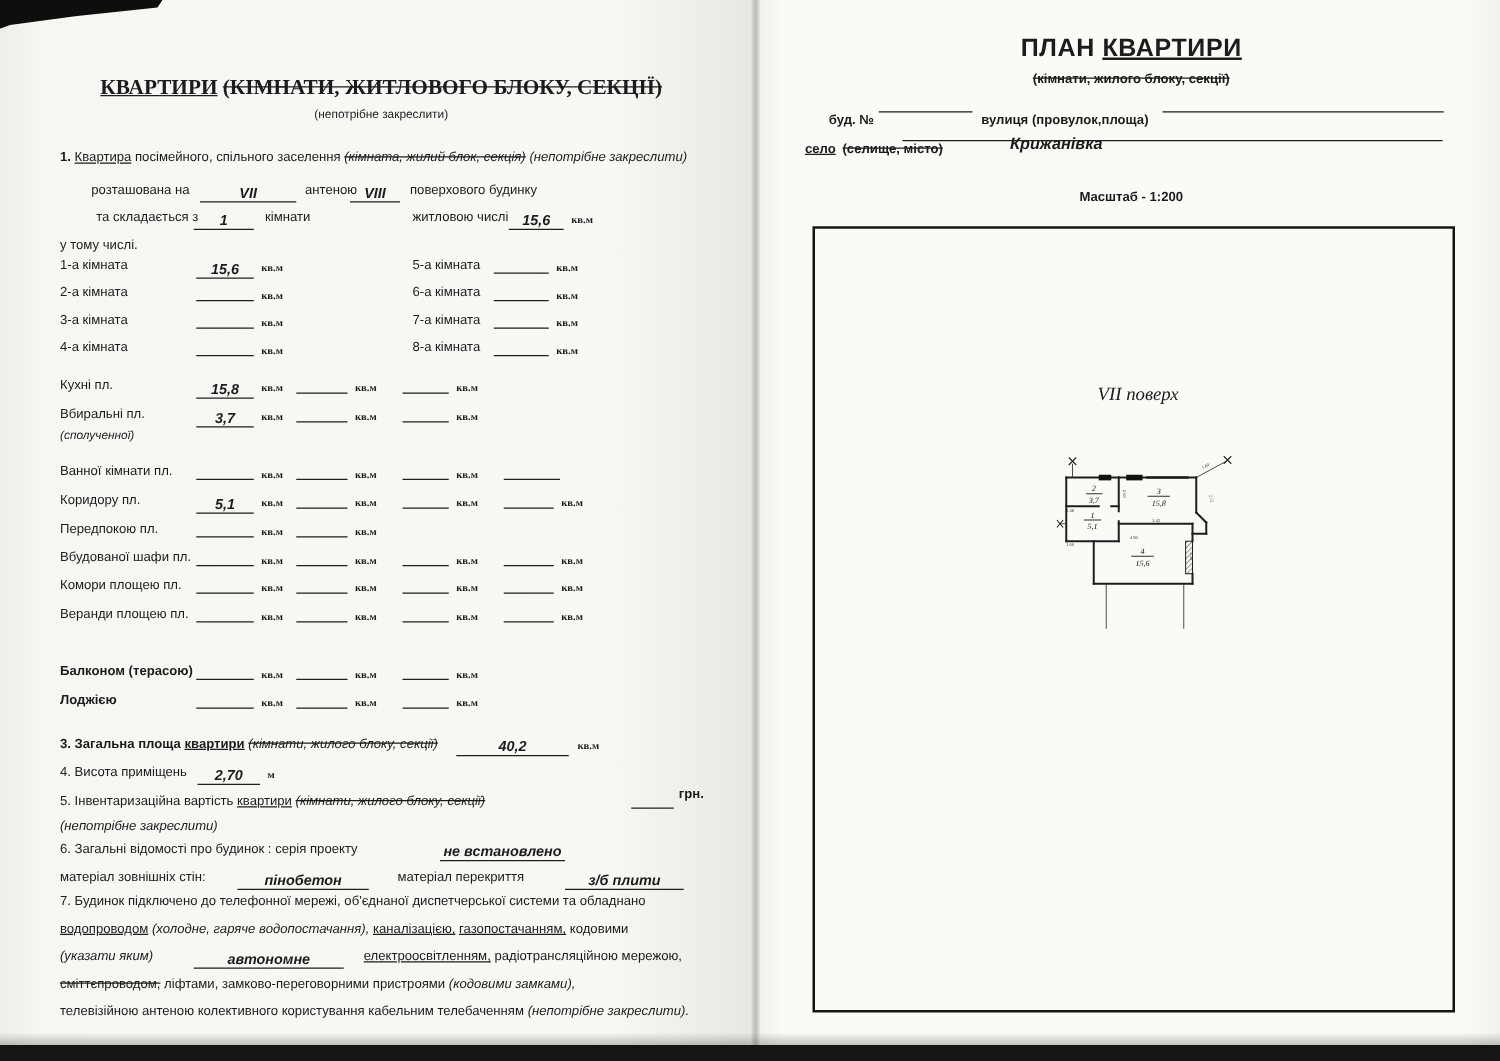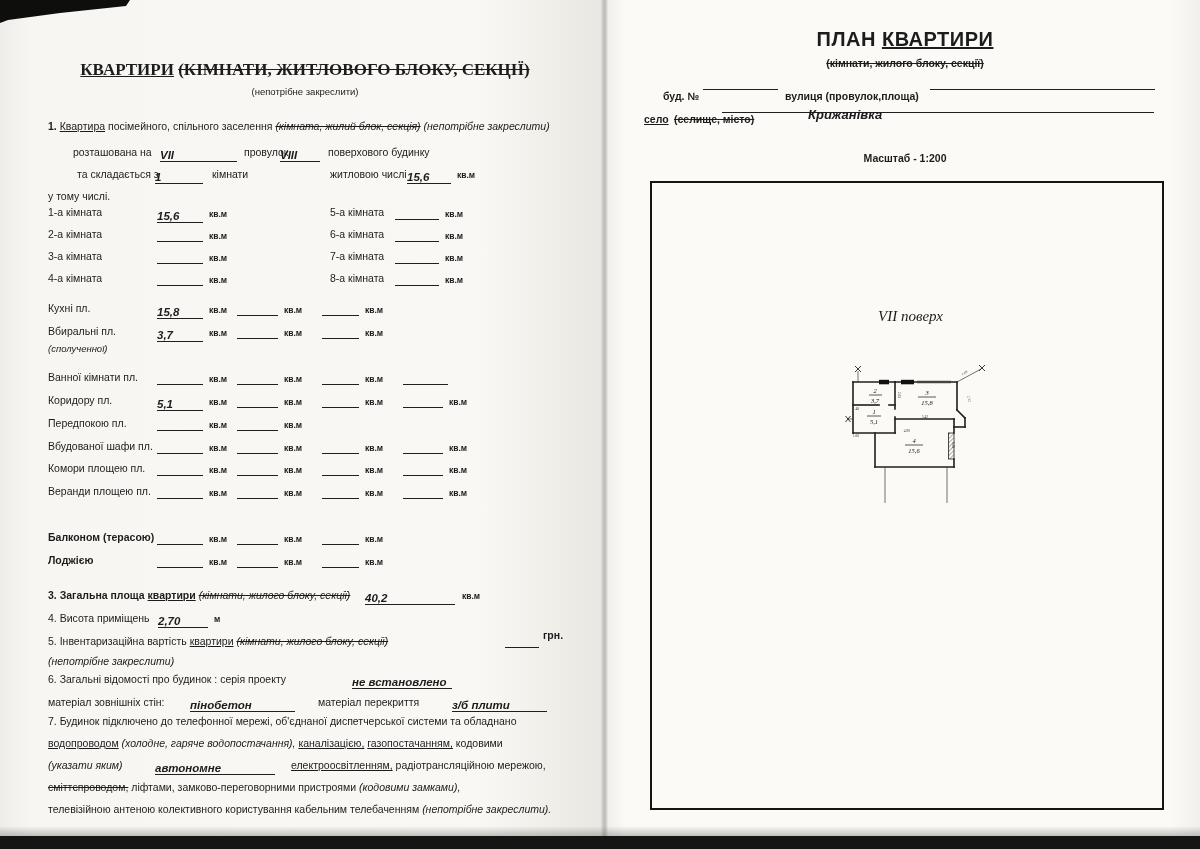--- a/index.html
+++ b/index.html
@@ -11,23 +11,23 @@
   .abs{position:absolute;white-space:nowrap;}
   .t{font-size:10.5px;}
   .sm{font-size:9.5px;}
   .b{font-weight:bold;}
   .i{font-style:italic;}
   .u{text-decoration:underline;}
   .strike{text-decoration:line-through;}
   .ctr{text-align:center;}
   .serif{font-family:"Liberation Serif","DejaVu Serif",serif;}
   .hand{font-style:italic;font-weight:bold;font-size:11.5px;}
-  .fline{display:inline-block;border-bottom:1.1px solid #1f1f1f;text-align:left;height:13px;line-height:12px;vertical-align:-2px;}
+  .fline{display:inline-block;border-bottom:1.1px solid #1f1f1f;text-align:center;height:13px;line-height:12px;vertical-align:-2px;}
   .bline{position:absolute;border-bottom:1.2px solid #1f1f1f;height:0;}
-  .un{font-size:8.5px;font-weight:bold;}
+  .un{font-size:8.5px;font-weight:bold;font-family:Liberation Serif, serif;}
   #wedge{position:absolute;left:0;top:0;width:132px;height:24px;background:#0e0e0d;
     clip-path:polygon(0 0,130px 0,126px 6px,60px 13px,8px 20px,0 23px);}
   #bottom-strip{position:absolute;left:0;top:836px;width:1200px;height:13px;background:#151514;}
   #bottom-shadow{position:absolute;left:0;top:826px;width:1200px;height:10px;
     background:linear-gradient(180deg,rgba(0,0,0,0),rgba(90,88,82,.35));}
   #fold{position:absolute;left:601px;top:0;width:7px;height:849px;
     background:linear-gradient(90deg,rgba(0,0,0,.04),rgba(0,0,0,.22) 55%,rgba(0,0,0,.03));}
   #plan-border{position:absolute;left:650px;top:181px;width:514px;height:629px;
     border:2.5px solid #141414;box-sizing:border-box;background:#fbfaf6;}
   svg text{font-family:"Liberation Serif","DejaVu Serif",serif;}
@@ -51,21 +51,21 @@
     <span class="u">Квартира</span>
     <span>посімейного, спільного заселення</span>
     <span class="i strike">(кімната, жилий блок, секція)</span>
     <span class="i">(непотрібне закреслити)</span>
   </div>
 
   <div class="abs t" style="left:73px;top:146px">розташована на</div>
   <div class="abs" style="left:160px;top:143px">
     <span class="fline" style="width:77px"><span class="hand">VII</span></span>
   </div>
-  <div class="abs t" style="left:244px;top:146px">провулок</div>
+  <div class="abs t" style="left:244px;top:146px">антеною</div>
   <div class="abs" style="left:280px;top:143px">
     <span class="fline" style="width:40px"><span class="hand">VIII</span></span>
   </div>
   <div class="abs t" style="left:328px;top:146px">поверхового будинку</div>
 
   <div class="abs t" style="left:77px;top:168px">та складається з</div>
   <div class="abs" style="left:155px;top:165px">
     <span class="fline" style="width:48px"><span class="hand">1</span></span>
   </div>
   <div class="abs t" style="left:212px;top:168px">кімнати</div>

